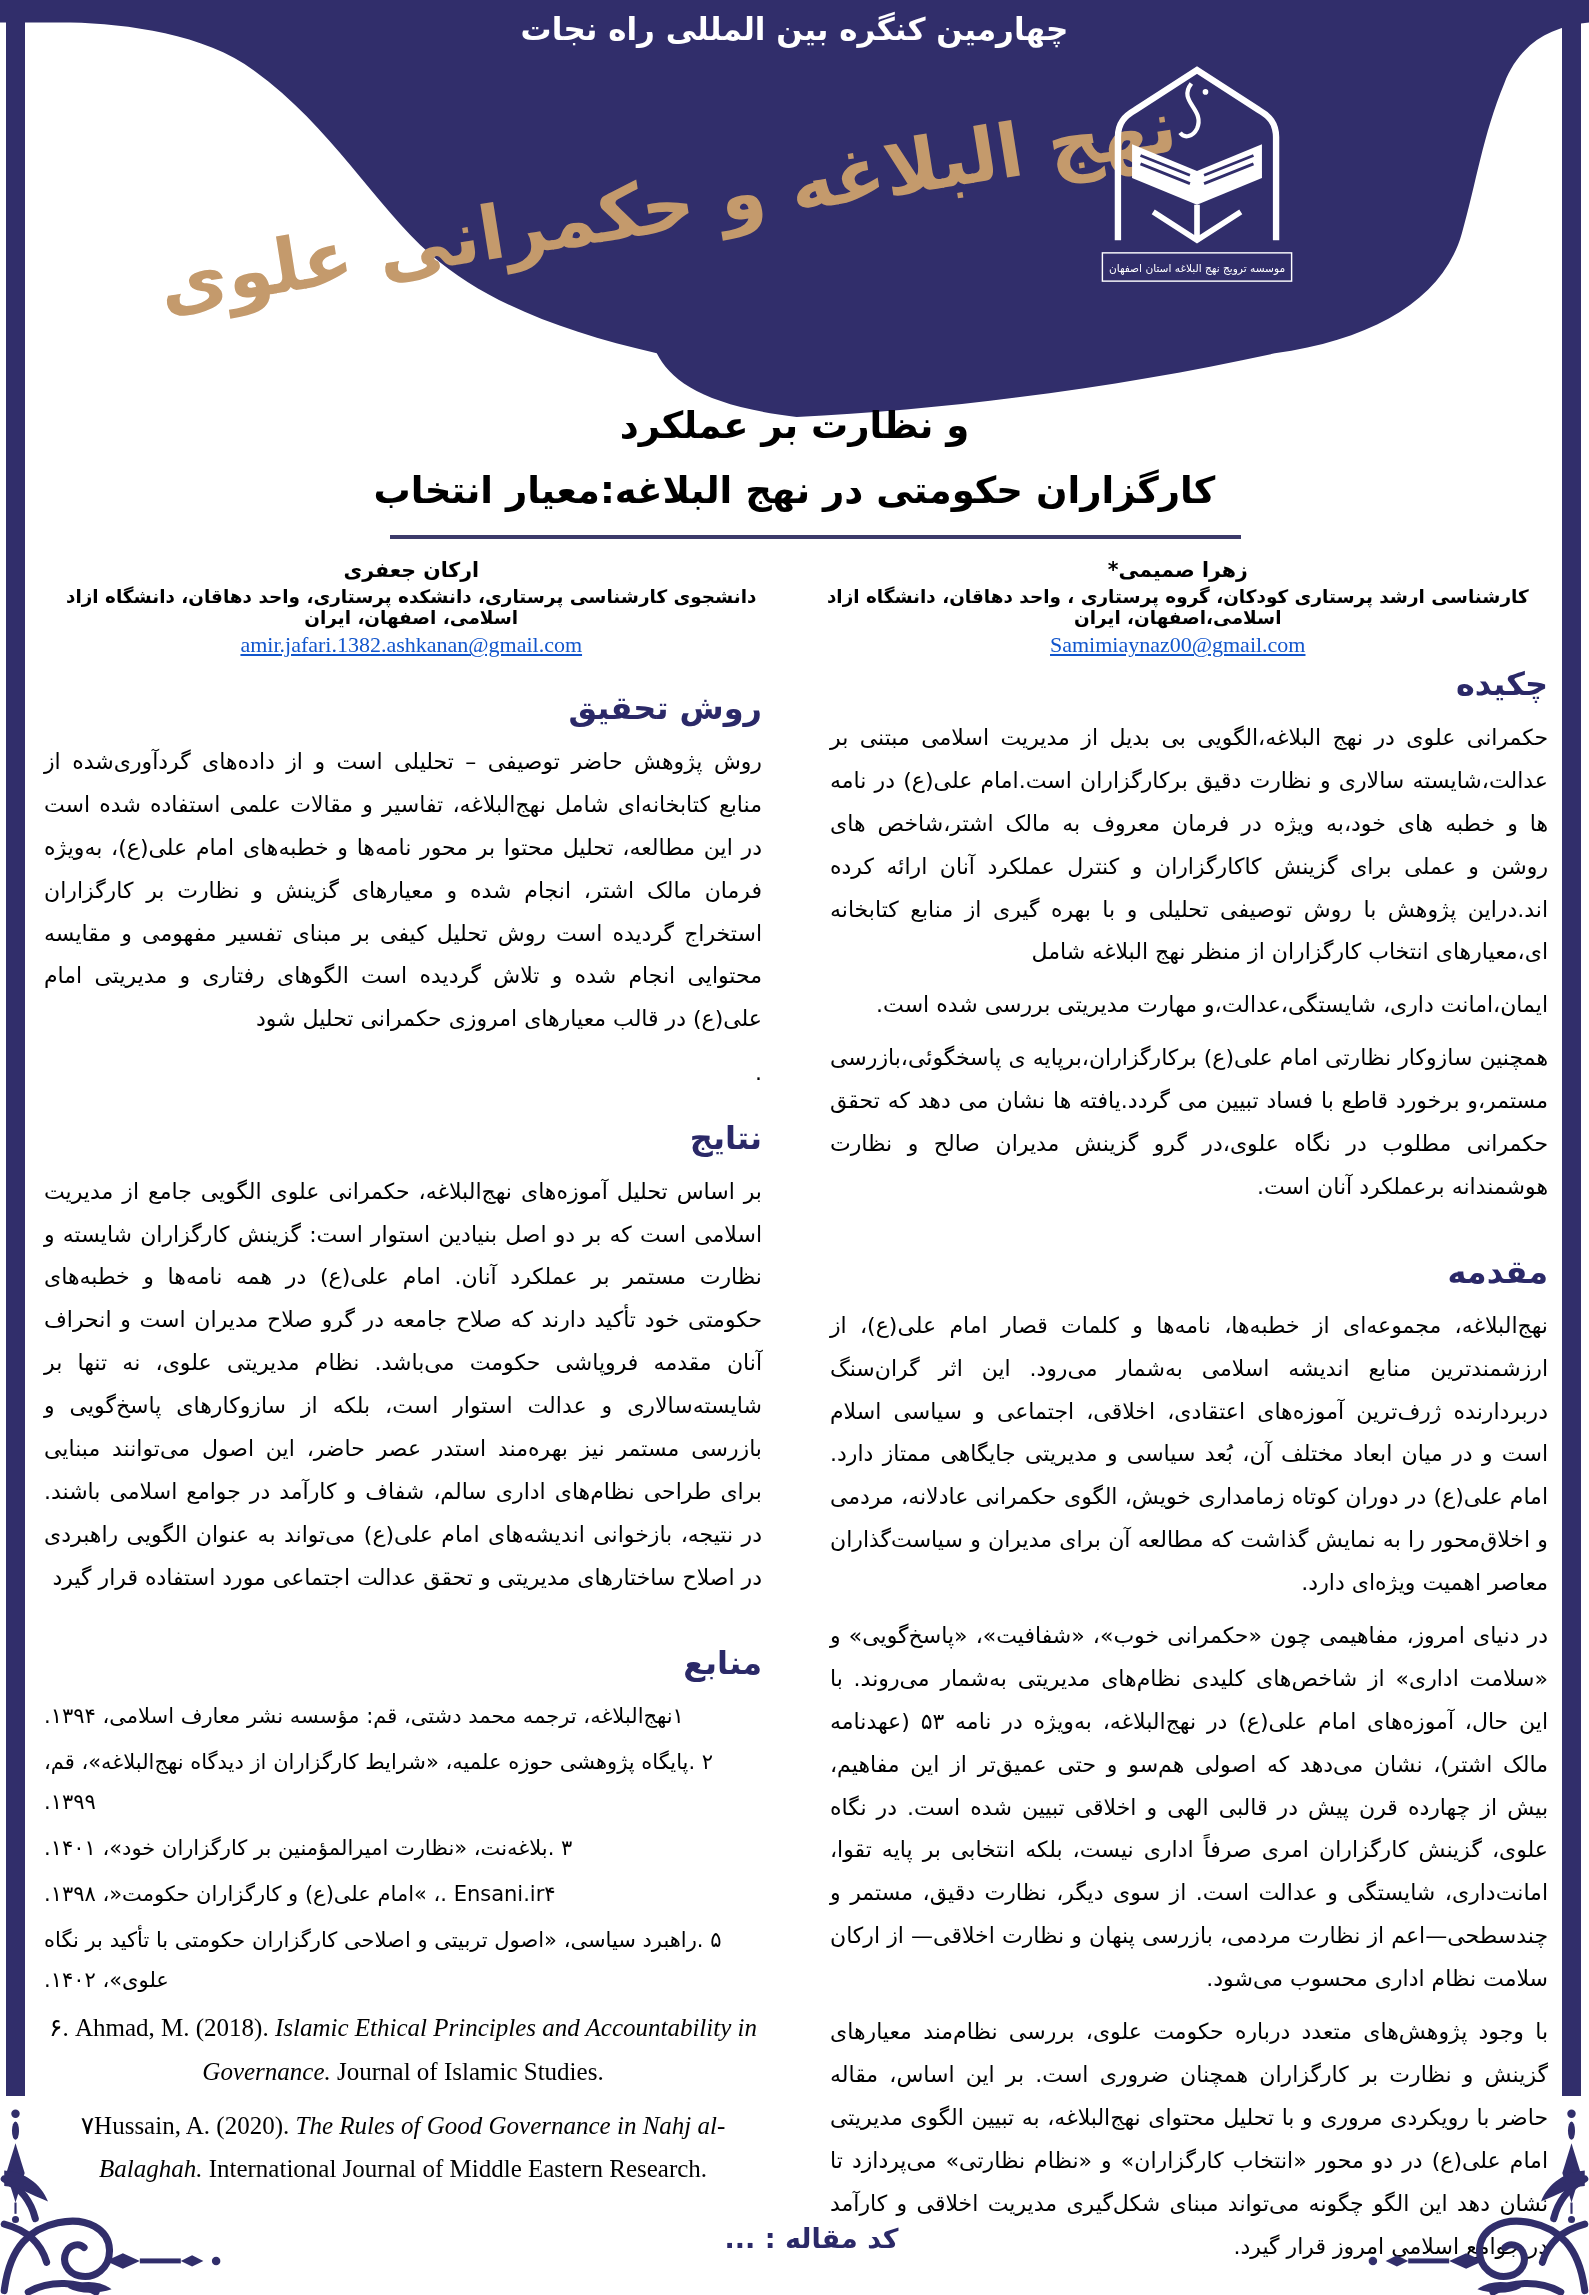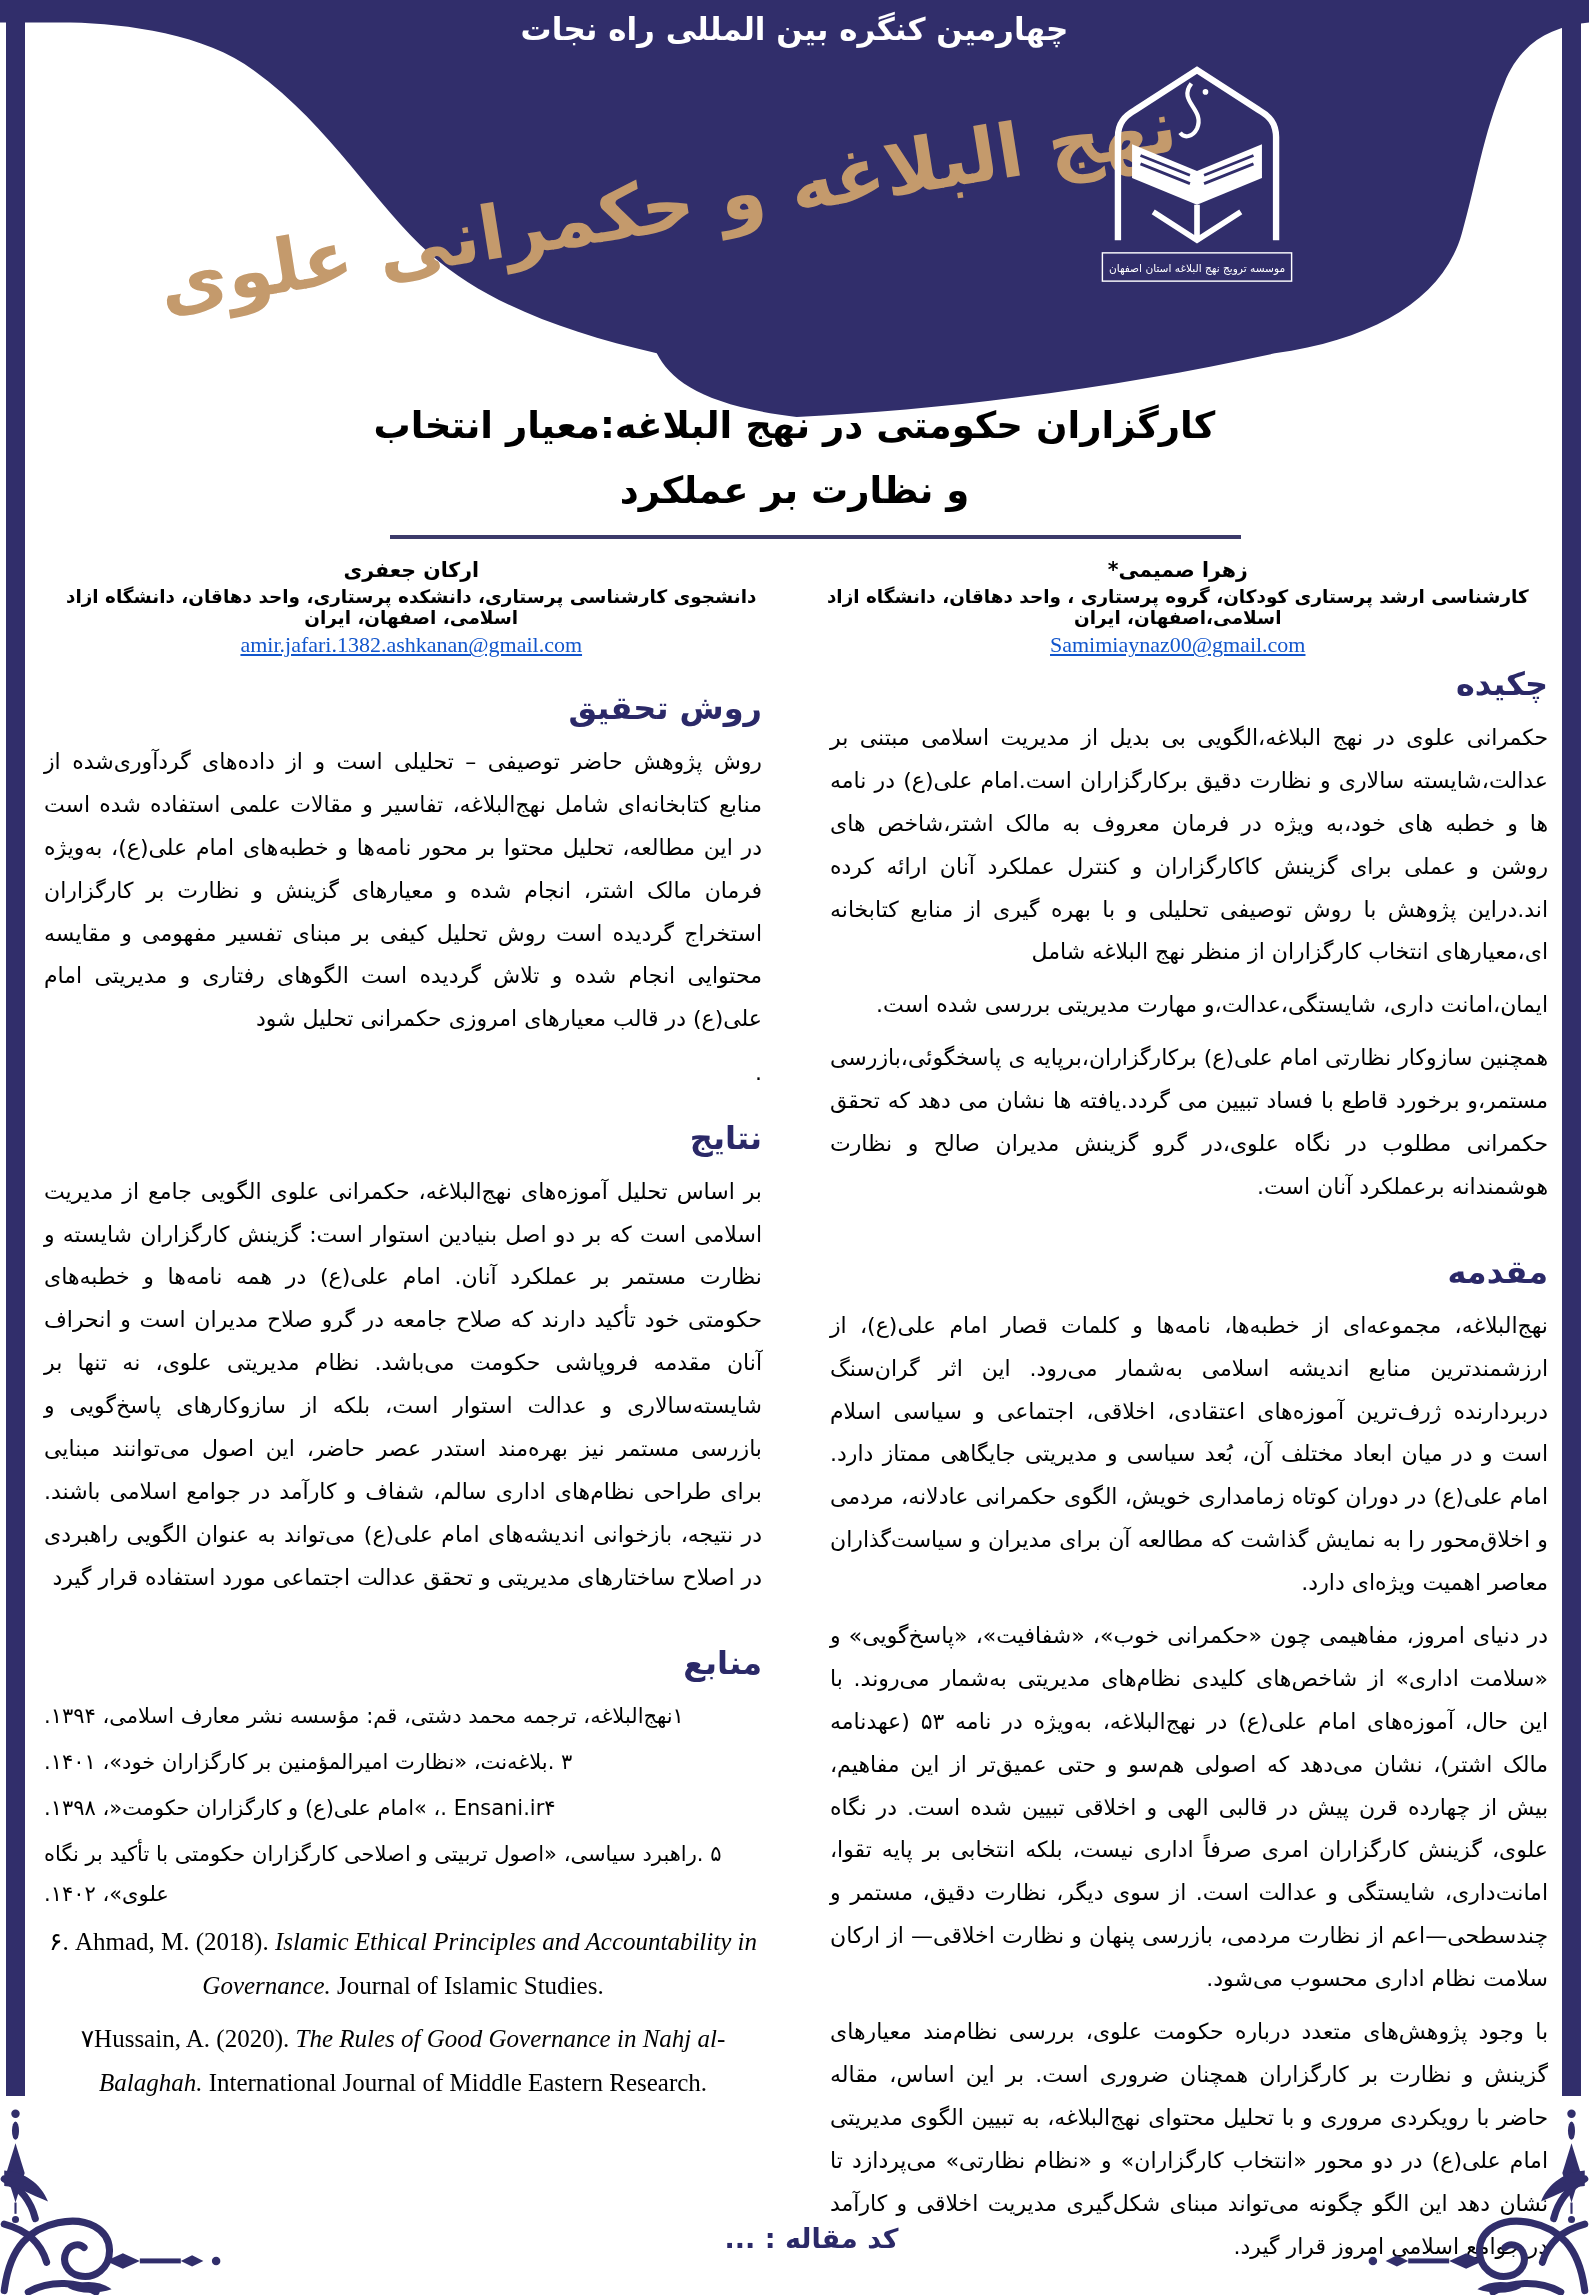--- a/index.html
+++ b/index.html
@@ -108,22 +108,22 @@
       <path d="M142,36 C122,62 162,72 150,100 C144,112 132,114 126,106"></path>
       <circle cx="162" cy="48" r="4" fill="#ffffff" stroke="none"></circle>
     </g>
     <g>
       <rect x="16" y="276" width="268" height="40" fill="#312e6b" stroke="#ffffff" stroke-width="2"></rect>
       <text x="150" y="303" text-anchor="middle" fill="#ffffff" font-size="15" font-family="DejaVu Sans, sans-serif" direction="rtl">موسسه ترویج نهج البلاغه استان اصفهان</text>
     </g>
   </svg>
 
   <div class="paper-title">
+    <div>و نظارت بر عملکرد</div>
     <div>کارگزاران حکومتی در نهج البلاغه:معیار انتخاب</div>
-    <div>و نظارت بر عملکرد</div>
   </div>
   <div class="title-divider"></div>
 
   <div class="authors">
     <div class="author">
       <div class="author-name">زهرا صمیمی*</div>
       <div class="author-affil">کارشناسی ارشد پرستاری کودکان، گروه پرستاری ، واحد دهاقان، دانشگاه ازاد اسلامی،اصفهان، ایران</div>
       <div class="author-email"><a href="#">Samimiaynaz00@gmail.com</a></div>
     </div>
     <div class="author">
@@ -150,20 +150,21 @@
     <div class="col method-col">
       <div class="sec-h">روش تحقیق</div>
       <p class="para">روش پژوهش حاضر توصیفی – تحلیلی است و از داده‌های گردآوری‌شده از منابع کتابخانه‌ای شامل نهج‌البلاغه، تفاسیر و مقالات علمی استفاده شده است در این مطالعه، تحلیل محتوا بر محور نامه‌ها و خطبه‌های امام علی(ع)، به‌ویژه فرمان مالک اشتر، انجام شده و معیارهای گزینش و نظارت بر کارگزاران استخراج گردیده است روش تحلیل کیفی بر مبنای تفسیر مفهومی و مقایسه محتوایی انجام شده و تلاش گردیده است الگوهای رفتاری و مدیریتی امام علی(ع) در قالب معیارهای امروزی حکمرانی تحلیل شود</p>
       <div class="dot-line">.</div>
 
       <div class="sec-h sp-md">نتایج</div>
       <p class="para">بر اساس تحلیل آموزه‌های نهج‌البلاغه، حکمرانی علوی الگویی جامع از مدیریت اسلامی است که بر دو اصل بنیادین استوار است: گزینش کارگزاران شایسته و نظارت مستمر بر عملکرد آنان. امام علی(ع) در همه نامه‌ها و خطبه‌های حکومتی خود تأکید دارند که صلاح جامعه در گرو صلاح مدیران است و انحراف آنان مقدمه فروپاشی حکومت می‌باشد. نظام مدیریتی علوی، نه تنها بر شایسته‌سالاری و عدالت استوار است، بلکه از سازوکارهای پاسخ‌گویی و بازرسی مستمر نیز بهره‌مند استدر عصر حاضر، این اصول می‌توانند مبنایی برای طراحی نظام‌های اداری سالم، شفاف و کارآمد در جوامع اسلامی باشند. در نتیجه، بازخوانی اندیشه‌های امام علی(ع) می‌تواند به عنوان الگویی راهبردی در اصلاح ساختارهای مدیریتی و تحقق عدالت اجتماعی مورد استفاده قرار گیرد</p>
 
       <div class="sec-h sp-lg">منابع</div>
       <div class="ref">۱نهج‌البلاغه، ترجمه محمد دشتی، قم: مؤسسه نشر معارف اسلامی، ۱۳۹۴.</div>
+      <div class="ref">۲ .پایگاه پژوهشی حوزه علمیه، «شرایط کارگزاران از دیدگاه نهج‌البلاغه»، قم، ۱۳۹۹.</div>
       <div class="ref">۳ .بلاغه‌نت، «نظارت امیرالمؤمنین بر کارگزاران خود»، ۱۴۰۱.</div>
       <div class="ref">Ensani.ir۴ .، »امام علی(ع) و کارگزاران حکومت«، ۱۳۹۸.</div>
       <div class="ref">۵ .راهبرد سیاسی، «اصول تربیتی و اصلاحی کارگزاران حکومتی با تأکید بر نگاه علوی»، ۱۴۰۲.</div>
 
       <div class="ref-en">
         <span>۶</span><span class="en"><span>. Ahmad, M. (2018). </span><span class="it">Islamic Ethical Principles and Accountability in Governance.</span><span> Journal of Islamic Studies.</span></span>
       </div>
       <div class="ref-en">
         <span>۷</span><span class="en"><span>Hussain, A. (2020). </span><span class="it">The Rules of Good Governance in Nahj al-Balaghah.</span><span> International Journal of Middle Eastern Research.</span></span>
       </div>

